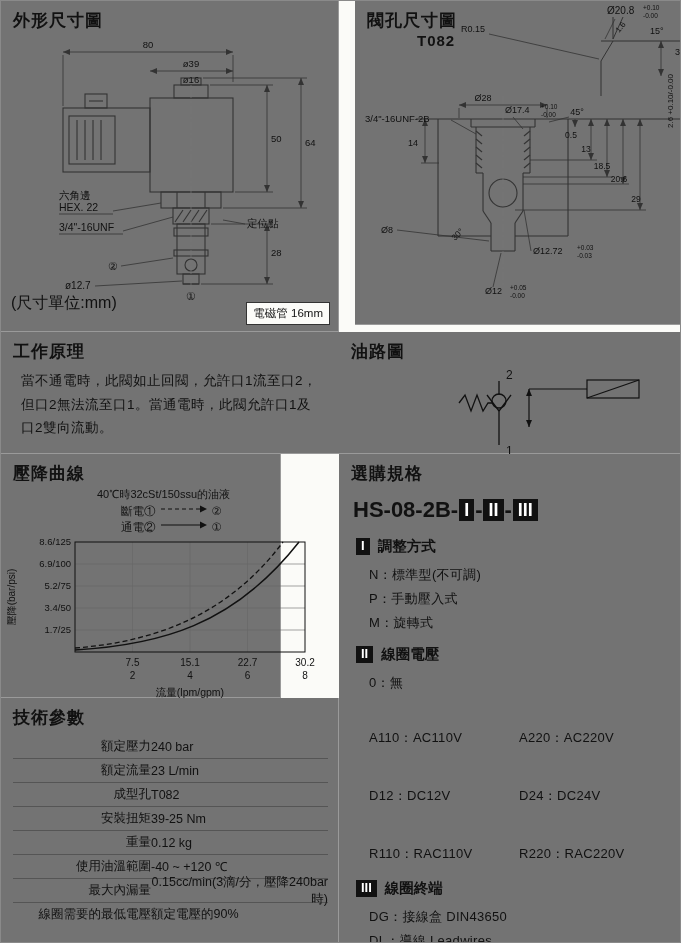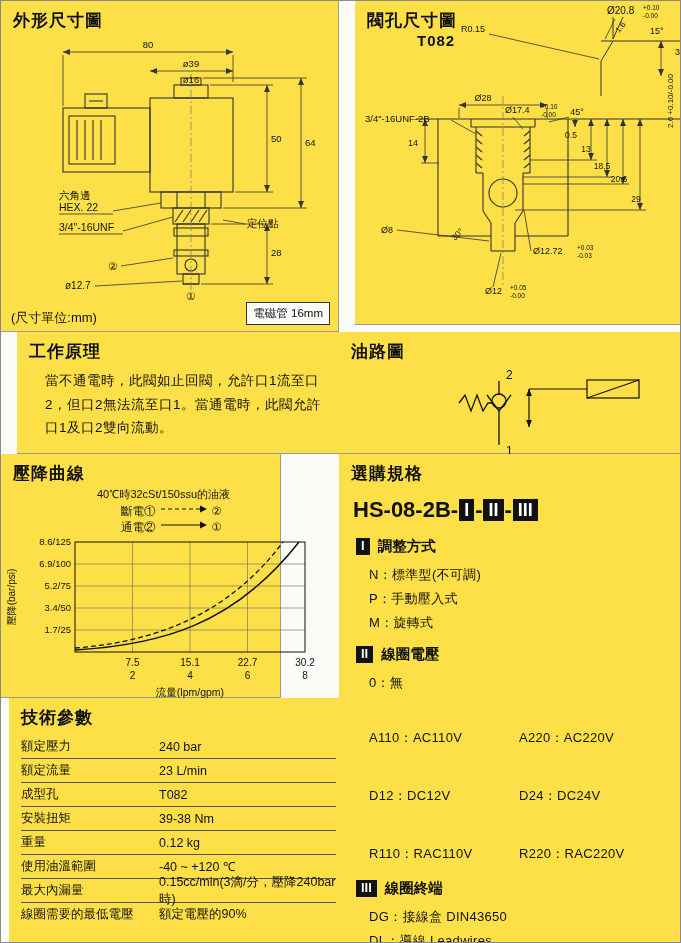--- a/index.html
+++ b/index.html
@@ -1,41 +1,41 @@
 <!DOCTYPE html>
 <html><head>
 <meta charset="utf-8">
 <style>
   html,body{margin:0;padding:0;background:#fff;}
   body{font-family:"Liberation Sans",sans-serif;color:#111;}
   .page{position:relative;width:679px;height:941px;border:1px solid #8a8a8a;background:#fbfbf8;overflow:hidden;}
-  .panel{position:absolute;box-sizing:border-box;background:#fde047;}
+  .panel{position:absolute;box-sizing:border-box;background:#737373;}
   .br{border-right:1px solid #9a9a9a;}
   .bb{border-bottom:1px solid #9a9a9a;}
   .ptitle{font-size:17px;font-weight:bold;padding:8px 12px 2px;letter-spacing:1px;}
   svg text{fill:#111;}
   .dimtxt{font-size:9.5px;}
-  .note-left{position:absolute;left:10px;bottom:4px;font-size:13px;}
+  .note-left{position:absolute;left:10px;bottom:17px;font-size:16px;}
   .note-right{position:absolute;right:8px;bottom:6px;font-size:11.5px;border:1px solid #333;padding:3px 6px;background:#fbfbf8;}
   .t082{position:absolute;left:62px;top:31px;font-size:15px;font-weight:bold;letter-spacing:1px;}
-  .principle-text{padding:4px 28px;font-size:13.5px;line-height:1.75;letter-spacing:.5px;}
+  .principle-text{padding:4px 20px;font-size:13.5px;line-height:1.75;letter-spacing:.5px;}
   .subtitle{margin:0 0 0 96px;font-size:11px;}
   .legend{margin:2px 0 0 120px;}
   .legend-row{display:flex;align-items:flex-start;gap:4px;font-size:11.5px;height:16px;}
   .model-line{display:flex;align-items:center;padding:10px 0 4px 14px;font-size:22px;font-weight:bold;}
   .numbox{display:inline-block;background:#111;color:#fff;font-weight:bold;padding:0 5px;margin:0 1px;line-height:1.25;}
   .model-line .numbox{font-size:18px;}
   .sec{padding:10px 0 0 16px;}
   .sec-head{display:flex;align-items:center;gap:7px;font-size:14.5px;font-weight:bold;margin-bottom:7px;}
   .sec-head .numbox{font-size:13px;line-height:1.3;}
   .sec-item{font-size:13px;padding:3px 0 3px 14px;letter-spacing:.3px;}
   .two-col{display:flex;margin-top:28px;}
   .two-col span{display:block;width:150px;font-size:13px;padding:3px 0;}
   .tech-table{padding:4px 10px 0 12px;}
-  .tech-row{display:flex;align-items:center;height:23px;border-bottom:1px solid #555;font-size:12.5px;}
+  .tech-row{display:flex;align-items:center;height:23px;border-bottom:1px solid #555;font-size:12.5px;text-align:right;}
   .tech-row:last-child{border-bottom:none;}
   .tech-label{width:138px;flex:none;}
 </style>
 </head>
 <body>
 
 <div class="page">
 
   <div class="panel br bb" id="p-outline" style="left:0;top:0;width:338px;height:331px;">
     <div class="ptitle">外形尺寸圖</div>
@@ -216,21 +216,21 @@
       <text x="100" y="240" font-size="8.5" transform="rotate(-45 100 240)">30°</text>
       <text x="178" y="253" font-size="9">Ø12.72</text>
       <text x="222" y="249" font-size="6.5">+0.03</text>
       <text x="222" y="257" font-size="6.5">-0.03</text>
       <text x="130" y="293" font-size="9">Ø12</text>
       <text x="155" y="289" font-size="6.5">+0.05</text>
       <text x="155" y="297" font-size="6.5">-0.00</text>
     </svg>
   </div>
 
-  <div class="panel br bb" id="p-principle" style="left:16px;top:331px;width:344px;height:122px;">
+  <div class="panel br bb" id="p-principle" style="left:0;top:331px;width:344px;height:122px;">
     <div class="ptitle">工作原理</div>
     <div class="principle-text">當不通電時，此閥如止回閥，允許口1流至口2，但口2無法流至口1。當通電時，此閥允許口1及口2雙向流動。</div>
   </div>
 
   <div class="panel bb" id="p-circuit" style="left:338px;top:331px;width:341px;height:122px;">
     <div class="ptitle">油路圖</div>
     <svg width="341" height="94" viewBox="0 0 341 94">
       <defs>
         <marker id="ah3" markerWidth="8" markerHeight="8" refX="7" refY="3" orient="auto-start-reverse" markerUnits="userSpaceOnUse">
           <path d="M0,0 L7,3 L0,6 z" fill="#111"></path>
@@ -304,38 +304,38 @@
         <text x="304" y="130">30.2</text>
         <text x="131.5" y="143">2</text>
         <text x="189" y="143">4</text>
         <text x="246.5" y="143">6</text>
         <text x="304" y="143">8</text>
       </g>
       <text x="189" y="160" font-size="10.5" text-anchor="middle">流量(lpm/gpm)</text>
     </svg>
   </div>
 
-  <div class="panel br" id="p-tech" style="left:0;top:697px;width:338px;height:244px;margin-left:8px;">
+  <div class="panel br" id="p-tech" style="left:0;top:697px;width:338px;height:244px;">
     <div class="ptitle">技術參數</div>
     <div class="tech-table">
       <div class="tech-row">
           <span class="tech-label">額定壓力</span>
           <span>240 bar</span>
         </div>
       <div class="tech-row">
           <span class="tech-label">額定流量</span>
           <span>23 L/min</span>
         </div>
       <div class="tech-row">
           <span class="tech-label">成型孔</span>
           <span>T082</span>
         </div>
       <div class="tech-row">
           <span class="tech-label">安裝扭矩</span>
-          <span>39-38 Nm</span>
+          <span>39-25 Nm</span>
         </div>
       <div class="tech-row">
           <span class="tech-label">重量</span>
           <span>0.12 kg</span>
         </div>
       <div class="tech-row">
           <span class="tech-label">使用油溫範圍</span>
           <span>-40 ~ +120 ℃</span>
         </div>
       <div class="tech-row">

